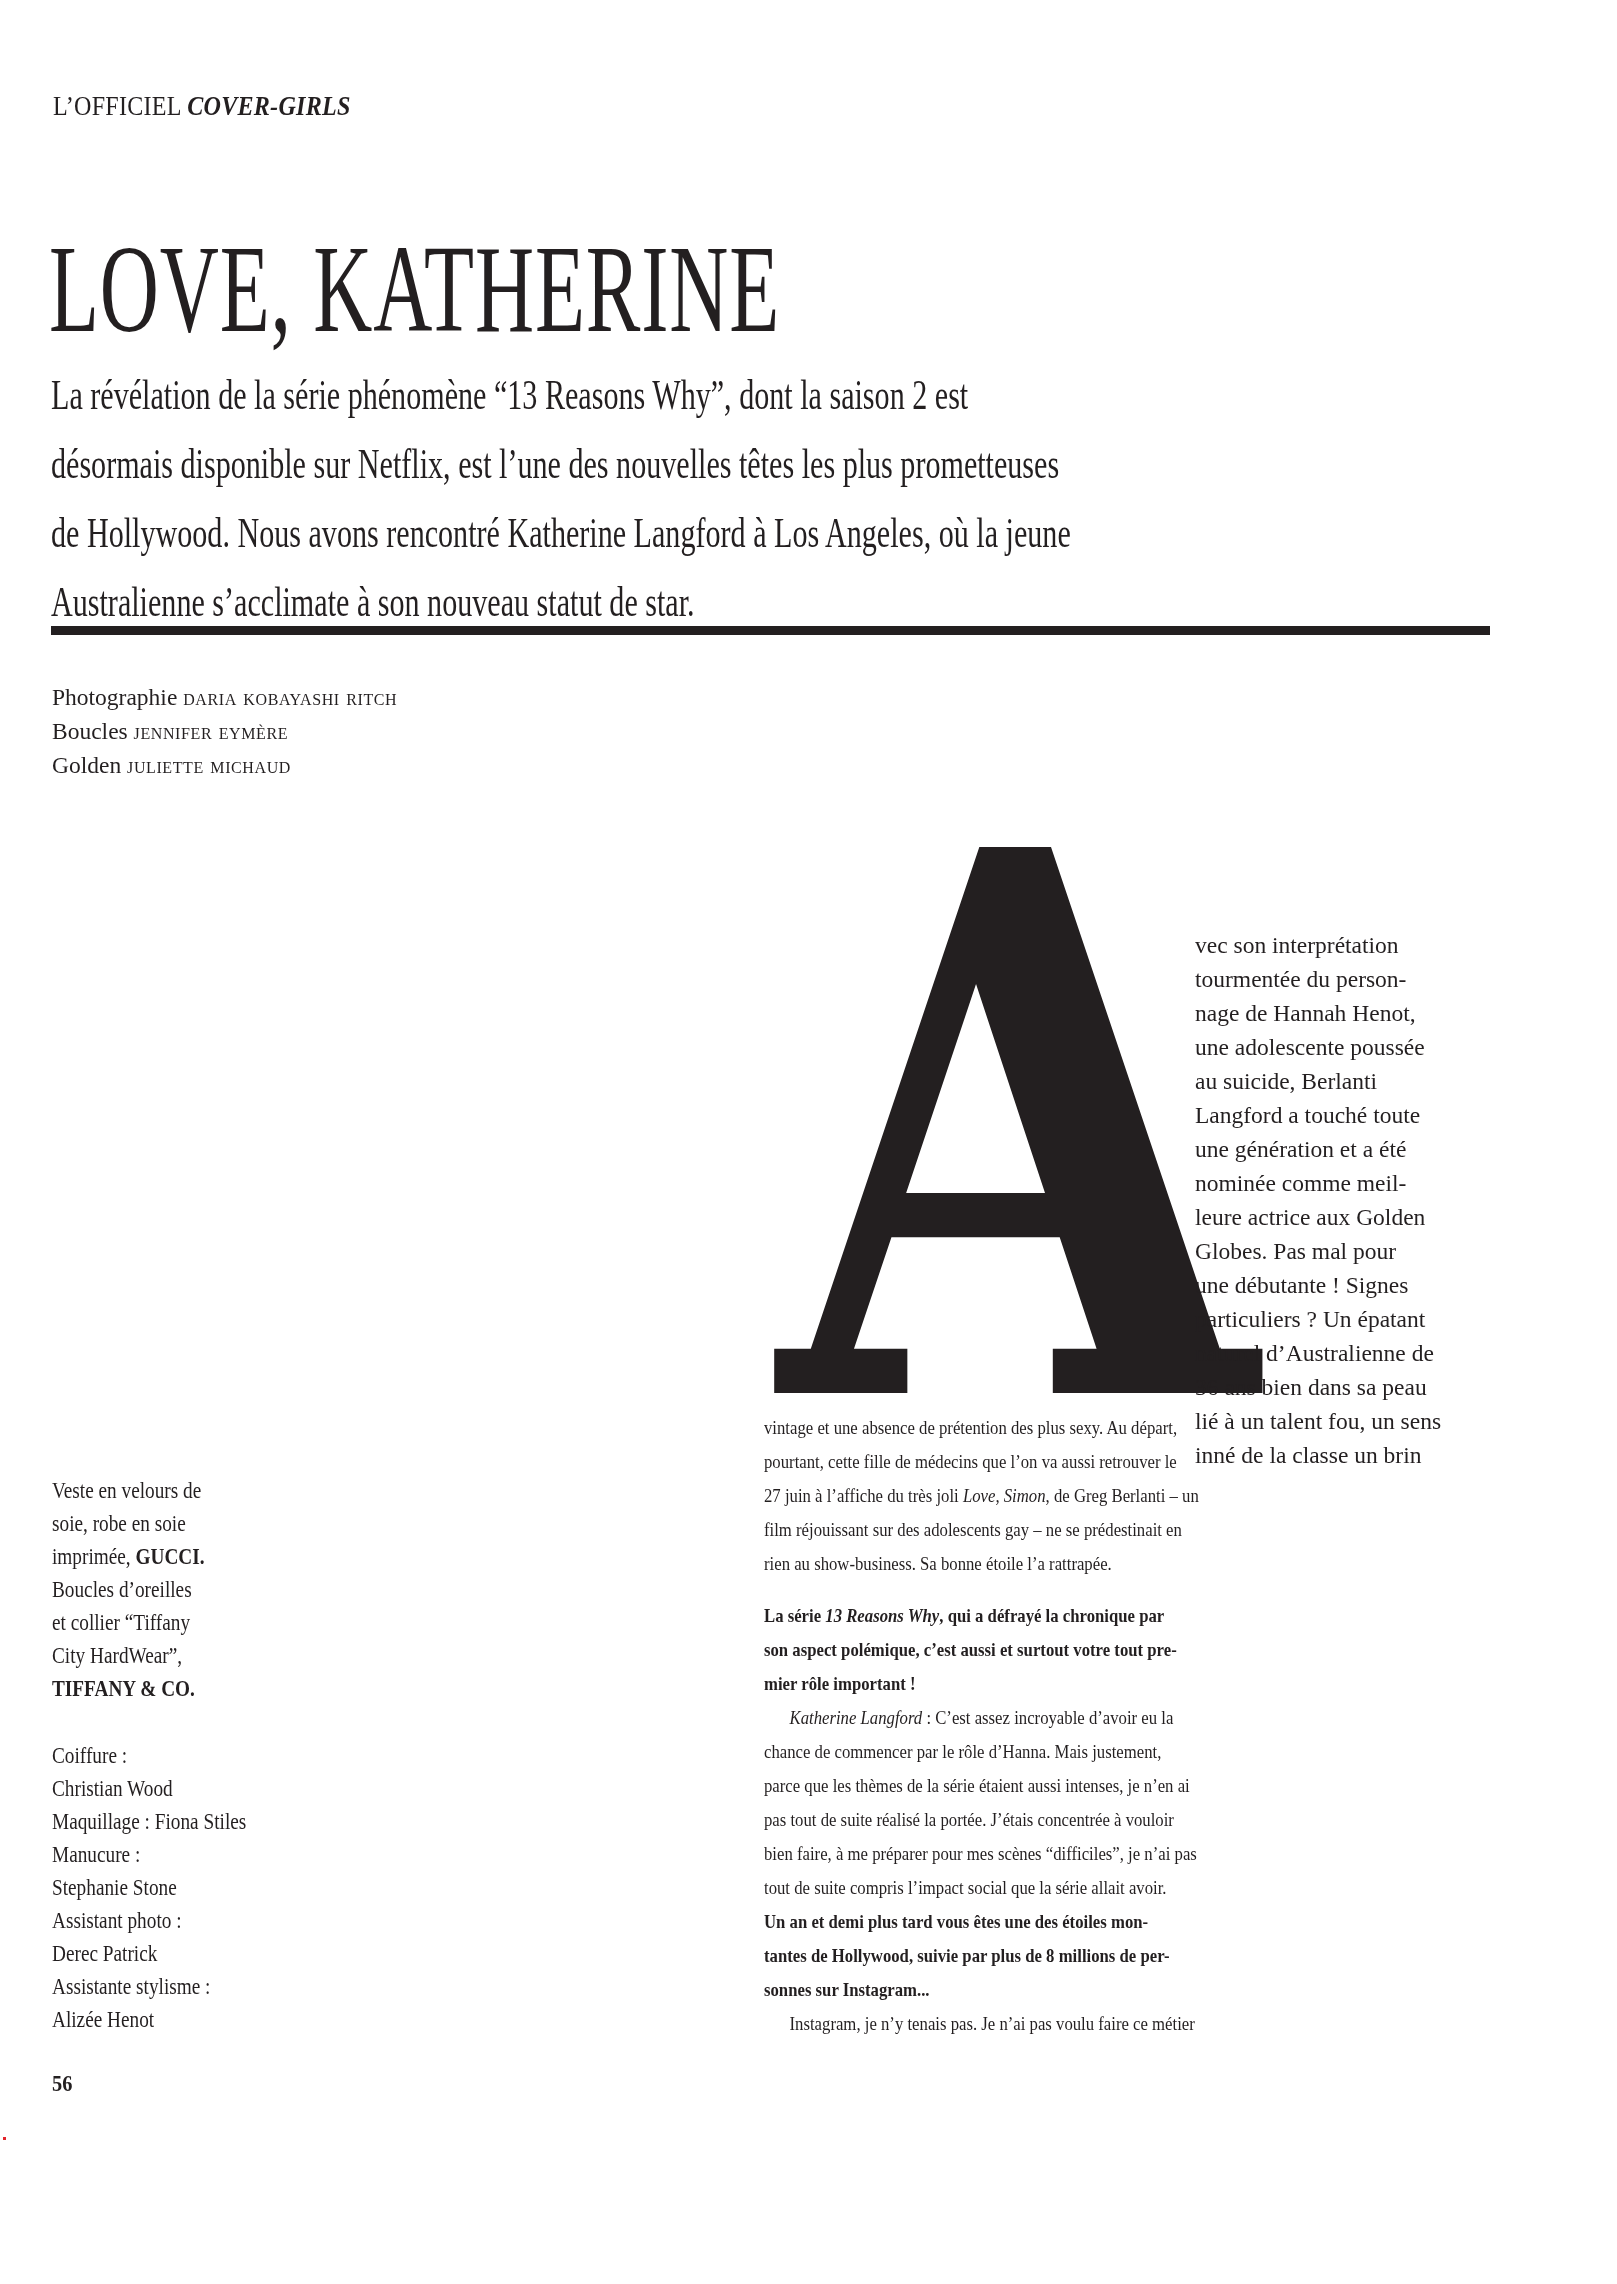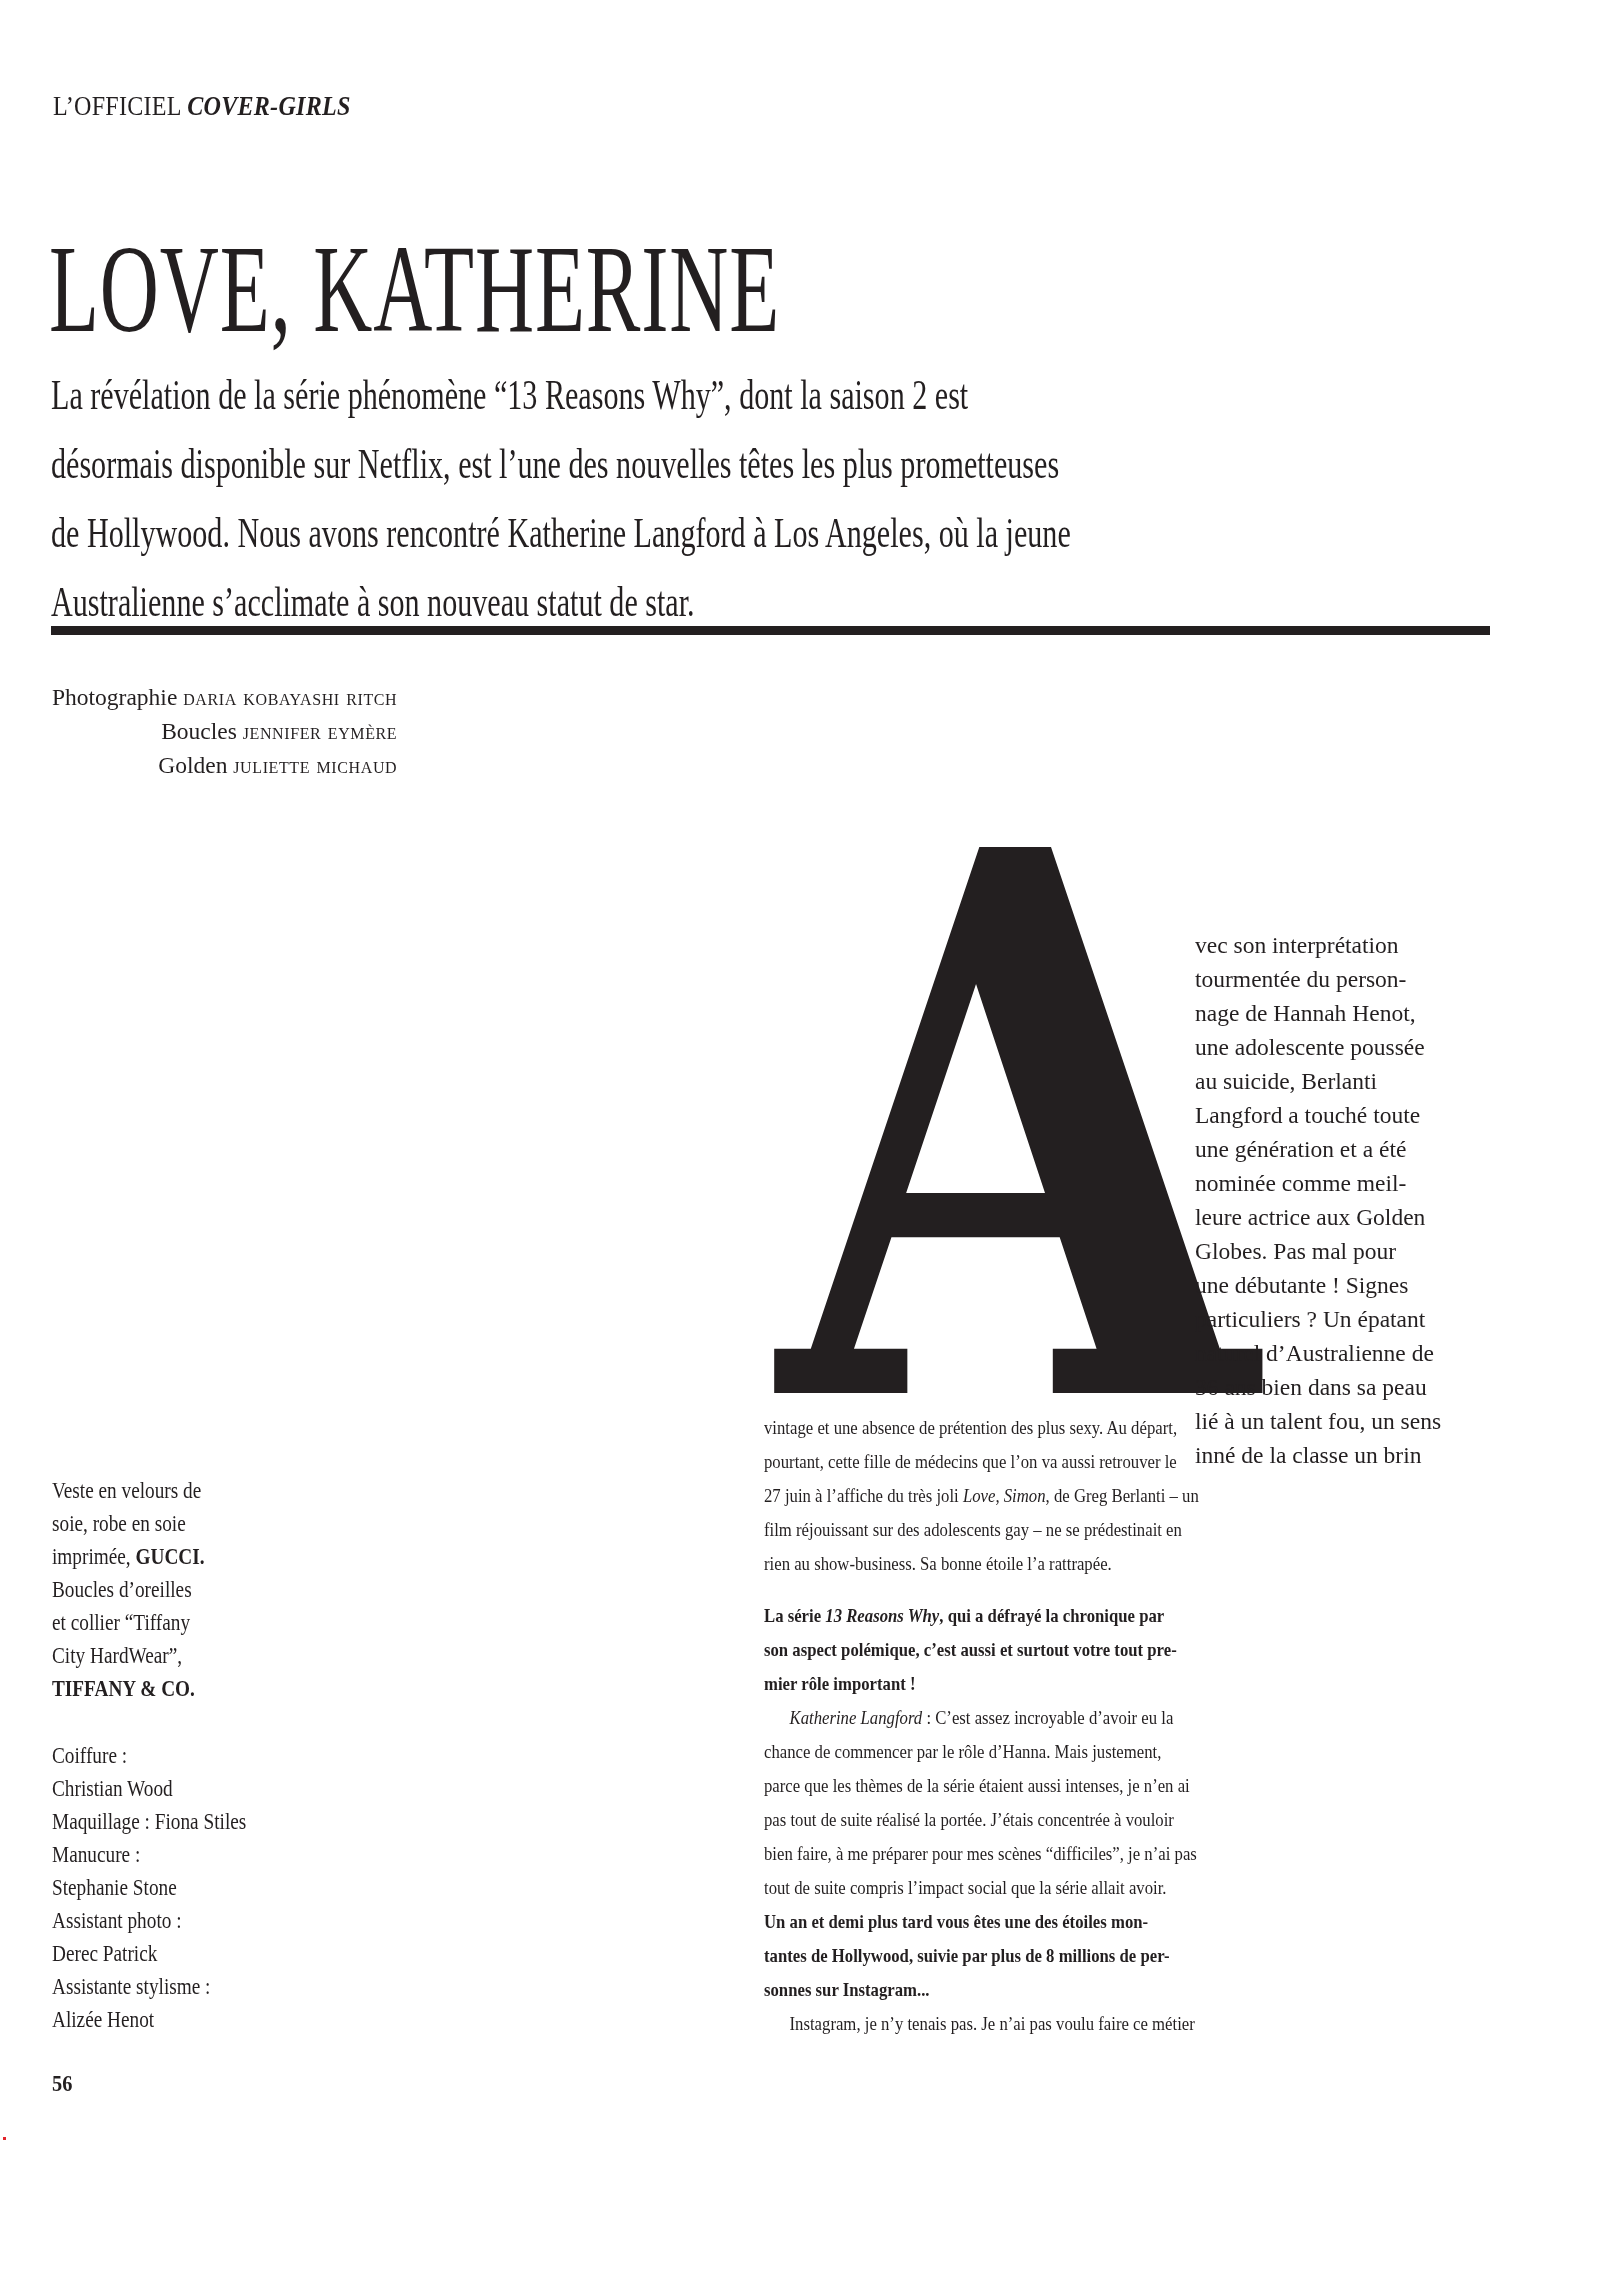--- a/index.html
+++ b/index.html
@@ -31,21 +31,21 @@
   .deck .line { display: block; white-space: nowrap; }
 
   .rule {
     left: 51px; top: 626px; width: 1439px; height: 9px; background: #231f20;
   }
 
   
   .credits {
     left: 52px; top: 680px; font-size: 23.5px; line-height: 34px;
   }
-  .credits .row { display: block; white-space: nowrap; text-align: right; }
+  .credits .row { display: block; white-space: nowrap; }
   .credits .name { font-variant: small-caps; text-transform: lowercase; font-size: 23.5px; letter-spacing: 0.6px; }
 
   
   .dropcap {
     left: 779px; top: 756px; font-size: 749px; line-height: 1;
     font-family: "DejaVu Serif", "Liberation Serif", serif; font-weight: bold;
     transform: scaleX(0.82); transform-origin: left top;
   }
 
   

